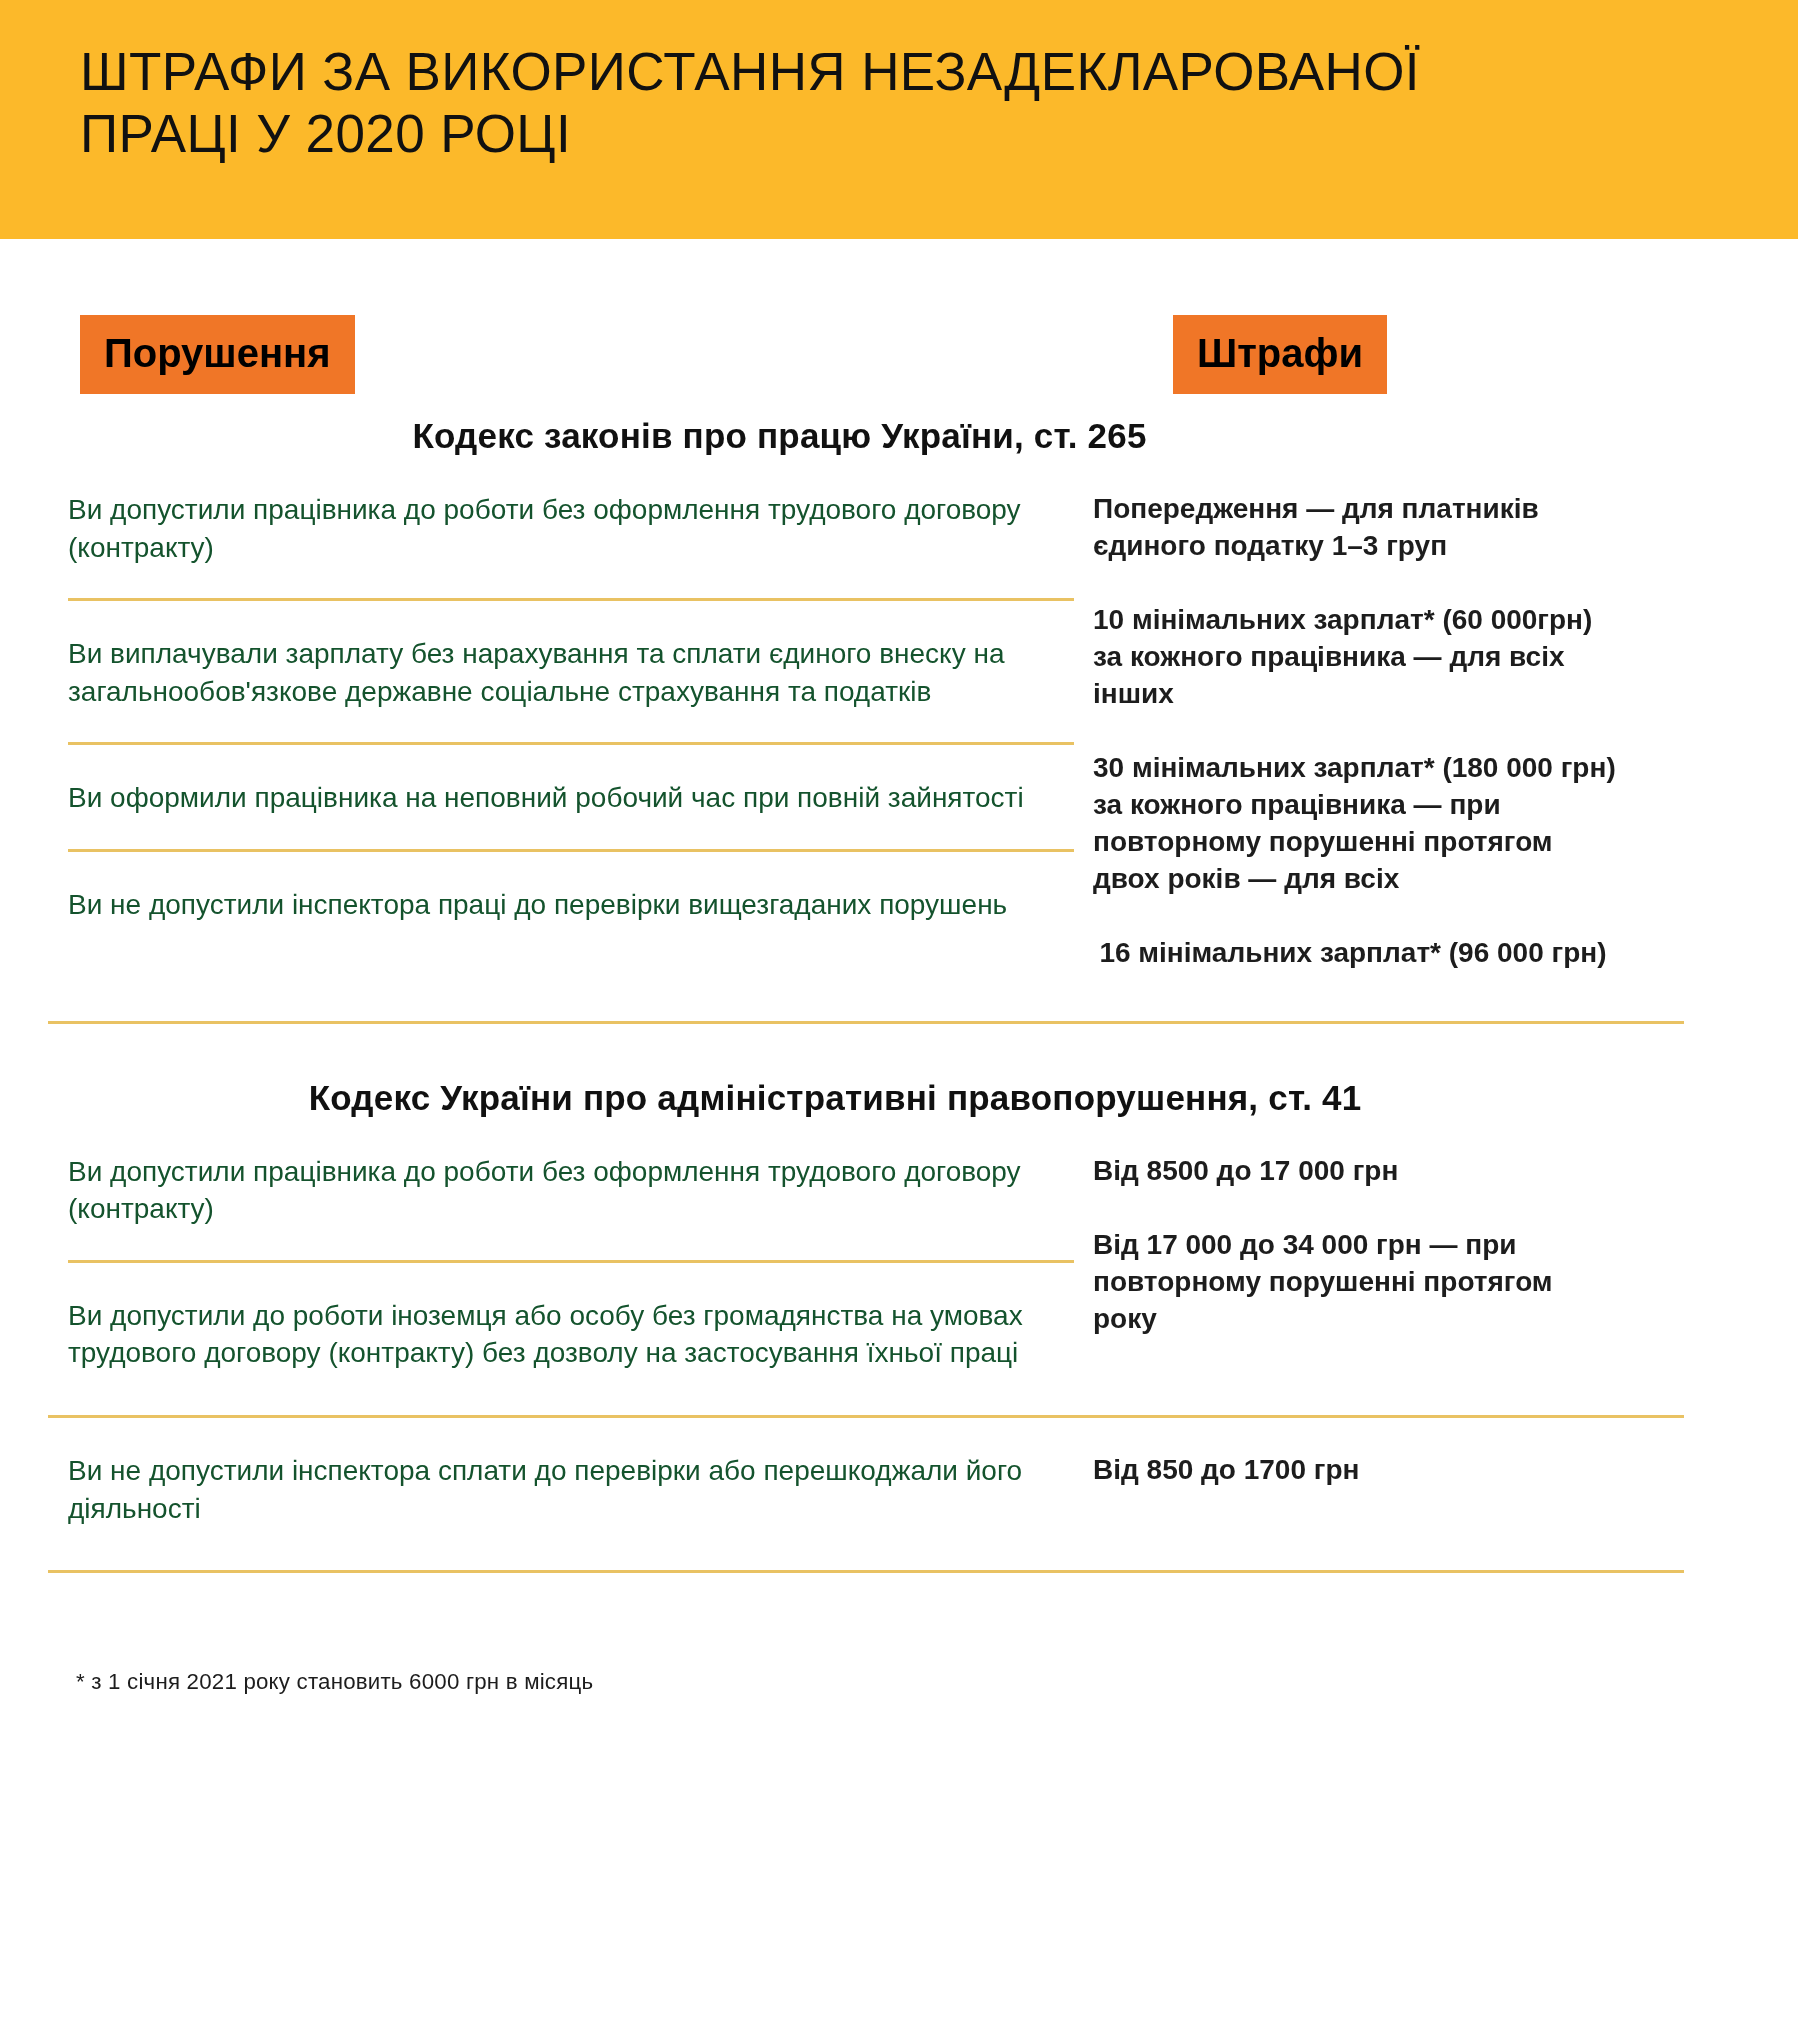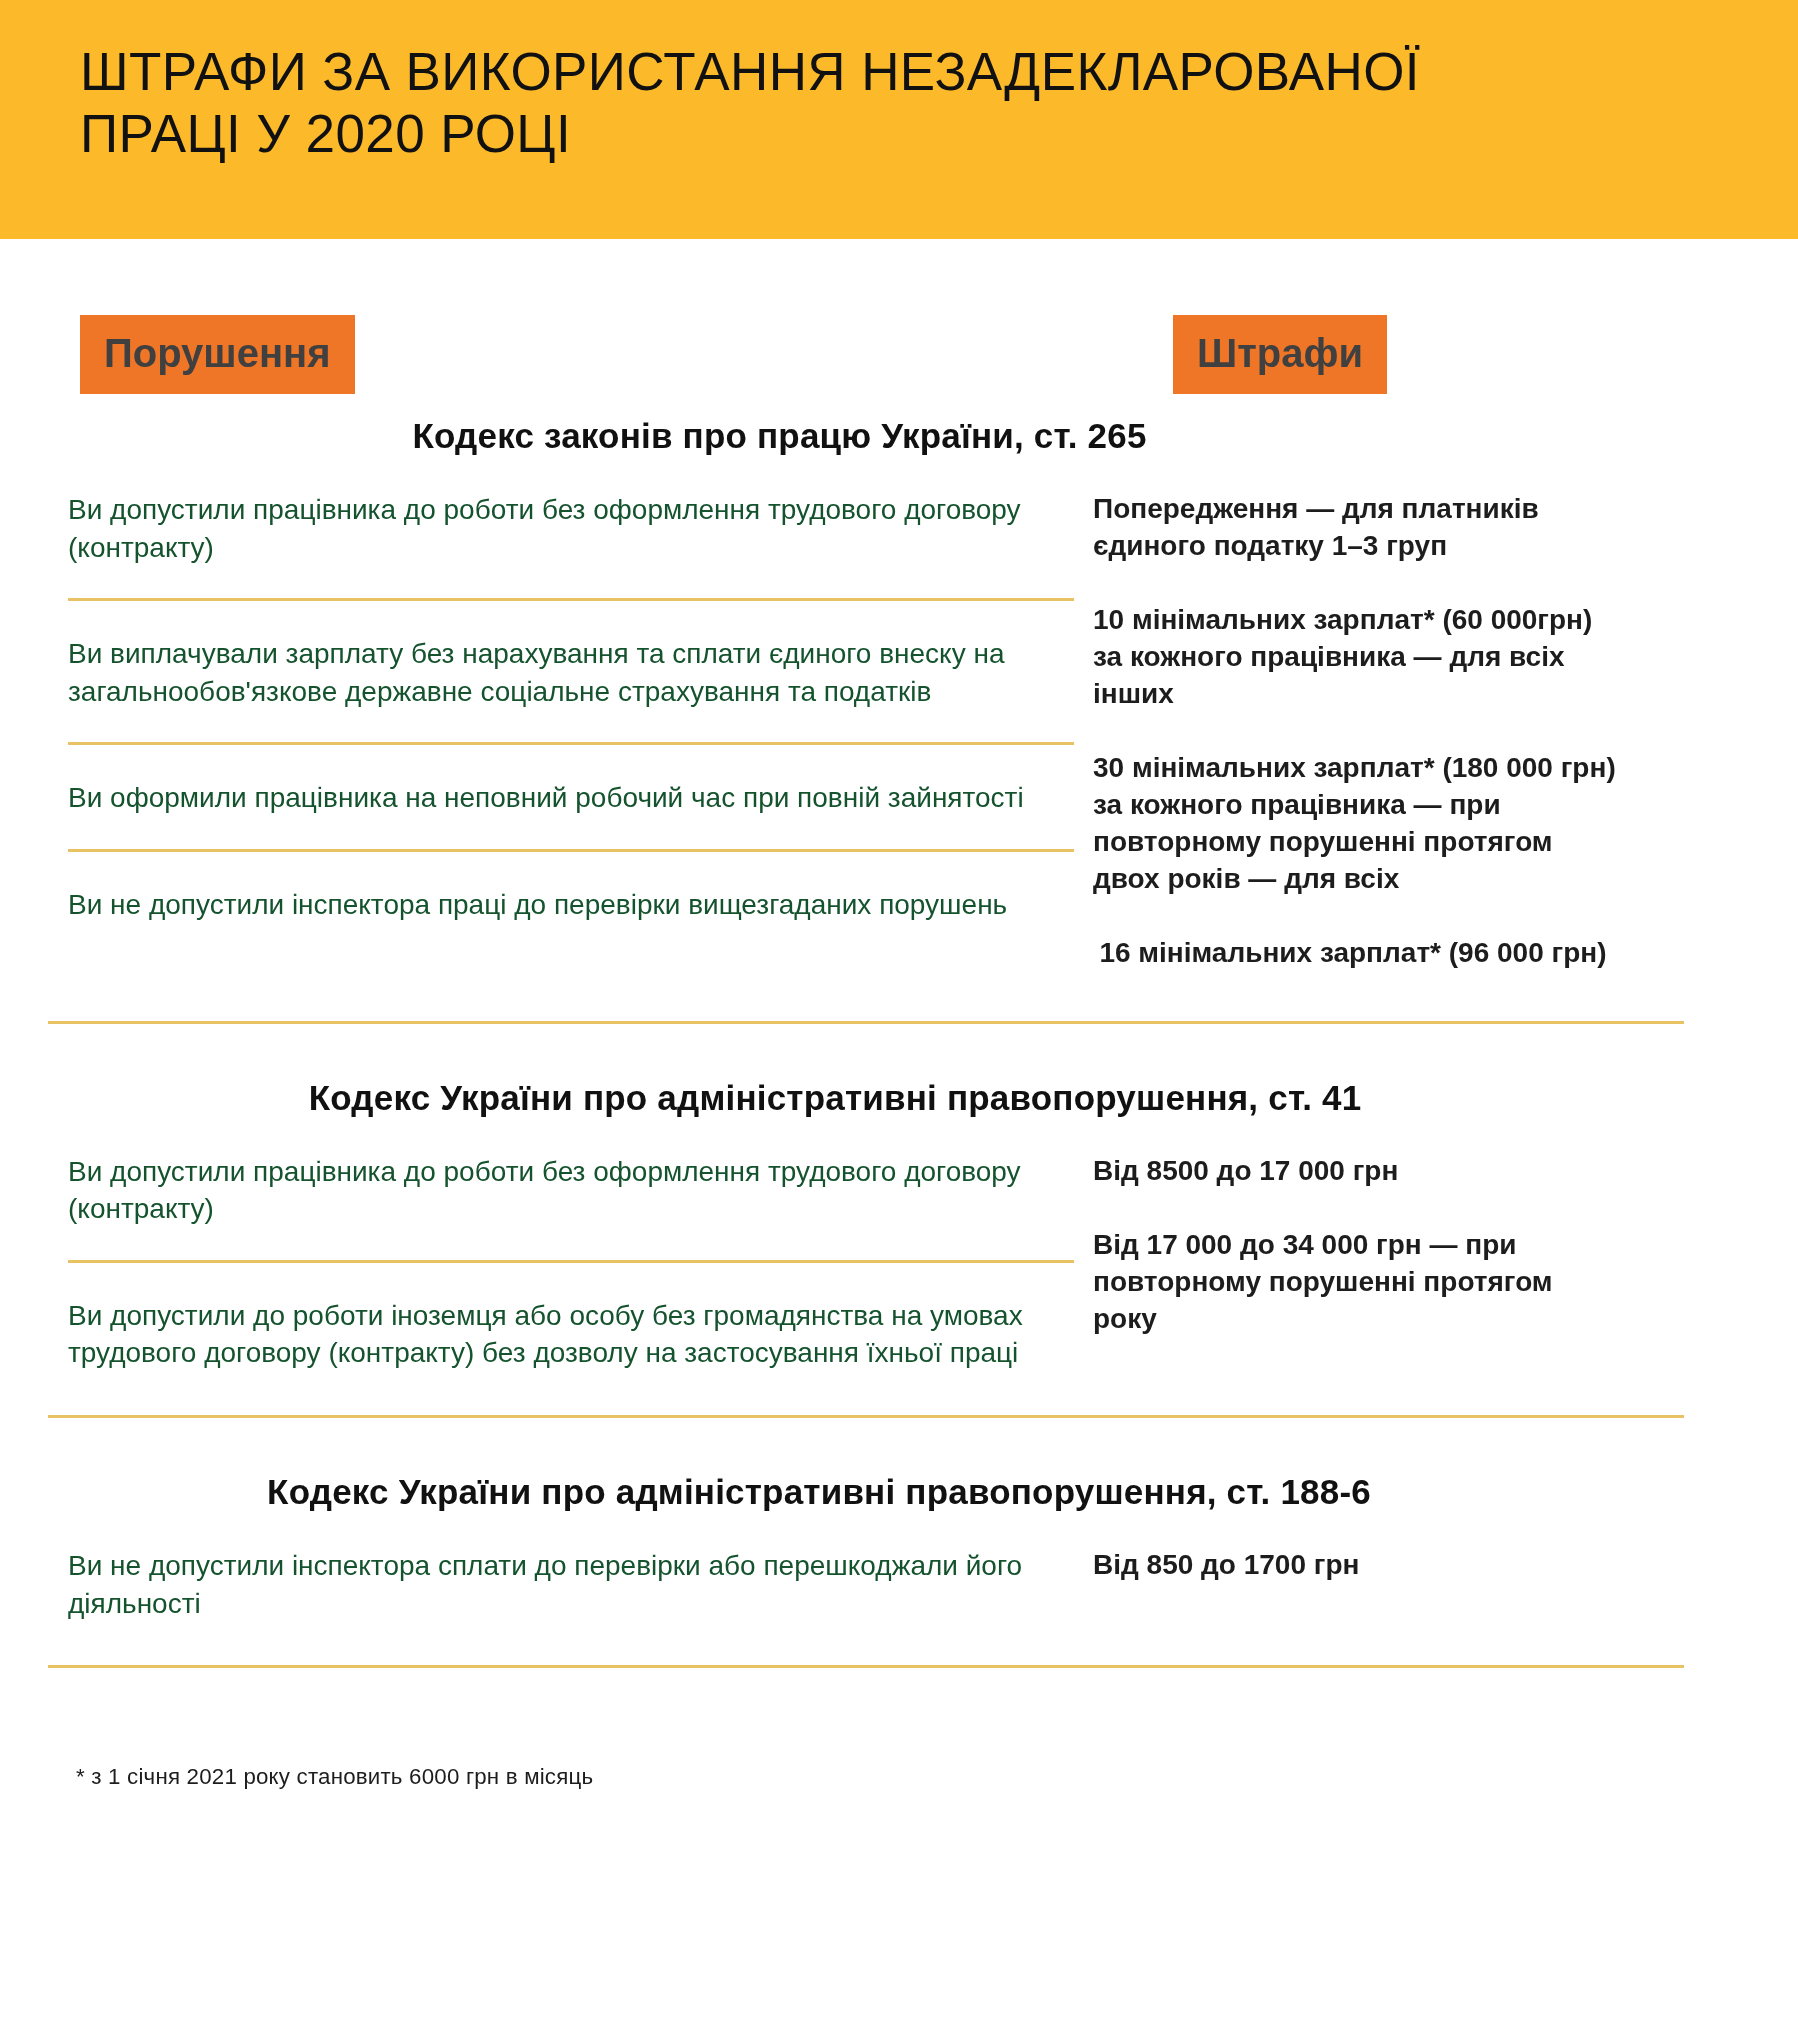--- a/index.html
+++ b/index.html
@@ -37,21 +37,21 @@
   }
 
   
   .badges-row {
     position: relative;
     height: 144px;
   }
   .badge {
     position: absolute;
     background: #f07627;
-    color: #404040;
+    color: #000000;
     font-size: 40px;
     font-weight: bold;
     line-height: 1;
     padding: 17.6px 24px 21px 24px;
     white-space: nowrap;
   }
   .badge-violations { left: 80px;  top: 76px; }
   .badge-fines      { left: 1173px; top: 76px; }
 
   
@@ -211,21 +211,20 @@
     <div class="col-fines fines-pad-2">
       <div class="f-block">Від 8500 до 17 000 грн</div>
       <div class="f-block">Від 17 000 до 34 000 грн — при повторному порушенні протягом року</div>
     </div>
   </div>
 
   <div class="full-rule tight"></div>
 </div>
 
 <div class="section">
-  <div class="section-heading sh-3">Кодекс України про адміністративні правопорушення, ст. 188-6</div>
 
   <div class="section-body">
     <div class="col-violations">
 
       <div class="v-row no-rule">
         <div class="v-text">Ви не допустили інспектора сплати до перевірки або перешкоджали його діяльності</div>
 
       </div>
 
     </div>

